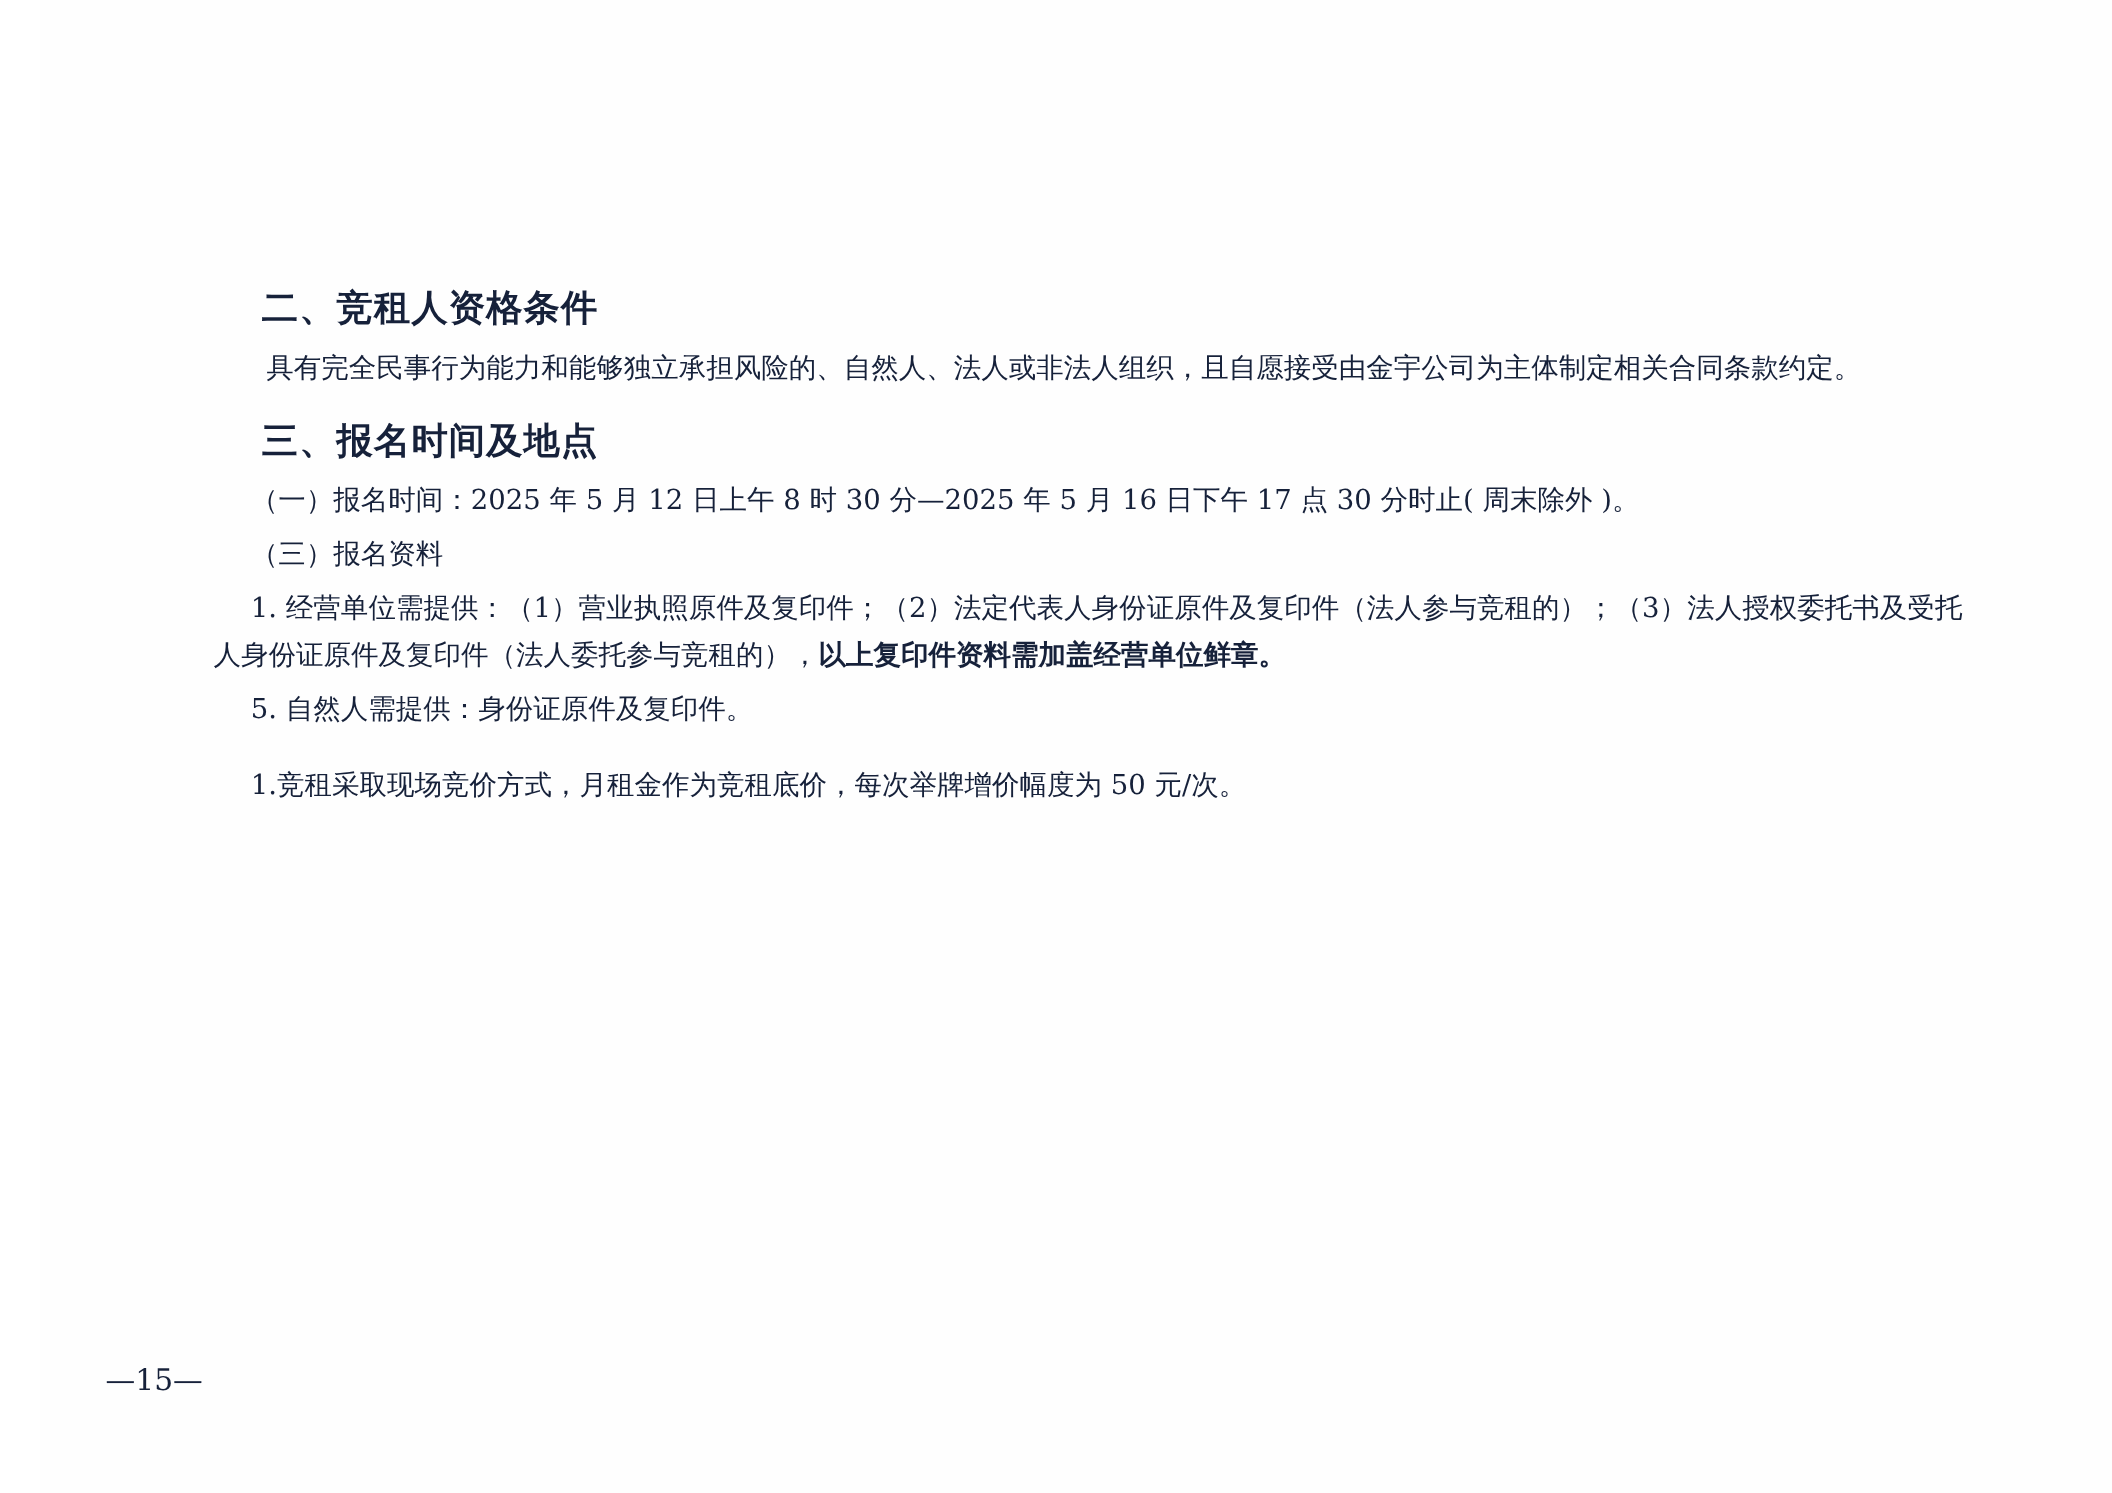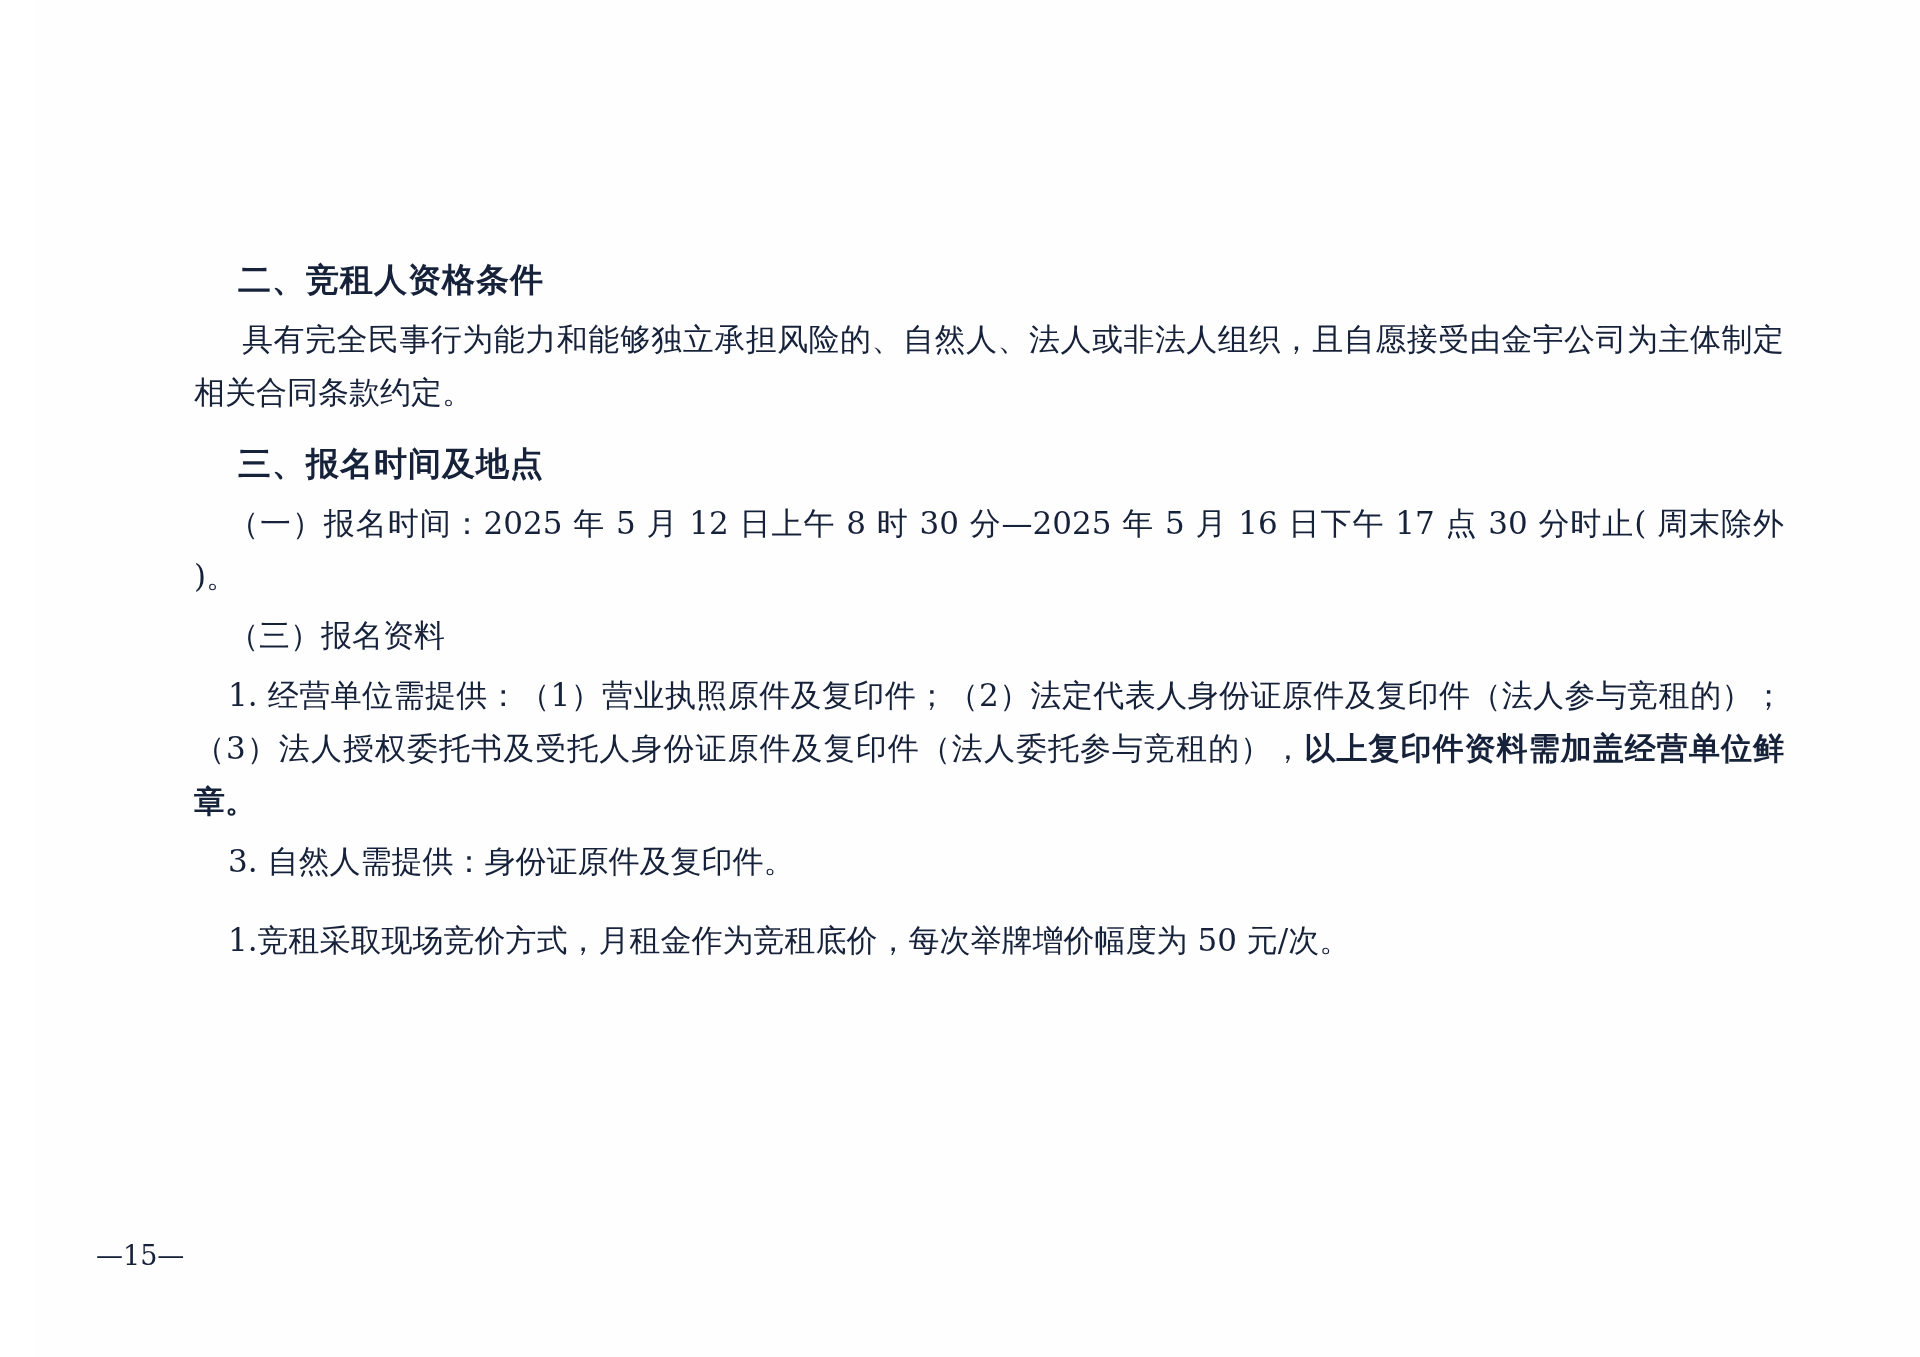--- a/index.html
+++ b/index.html
@@ -33,21 +33,21 @@
   .heading {
     font-size: 33px;
     font-weight: bold;
     letter-spacing: 1px;
     margin: 0 0 8px 0;
     padding-left: 44px;
     color: #16213a;
     line-height: 1.5;
   }
   .para {
-    font-size: 31px;
+    font-size: 25px;
     line-height: 1.72;
     margin: 0 0 6px 0;
     text-align: justify;
     text-justify: inter-ideograph;
     color: #16213a;
   }
   .indent {
     text-indent: 48px;
   }
   .indent-sm {
@@ -81,21 +81,21 @@
 
     <h2 class="heading">二、竞租人资格条件</h2>
     <p class="para indent">具有完全民事行为能力和能够独立承担风险的、自然人、法人或非法人组织，且自愿接受由金宇公司为主体制定相关合同条款约定。</p>
 
     <div class="spacer-sm"></div>
 
     <h2 class="heading">三、报名时间及地点</h2>
     <p class="para indent-sm">（一）报名时间：2025 年 5 月 12 日上午 8 时 30 分—2025 年 5 月 16 日下午 17 点 30 分时止( 周末除外 )。</p>
     <p class="para indent-sm">（三）报名资料</p>
     <p class="para indent-sm"><span>1. 经营单位需提供：（1）营业执照原件及复印件；（2）法定代表人身份证原件及复印件（法人参与竞租的）；（3）法人授权委托书及受托人身份证原件及复印件（法人委托参与竞租的），</span><span class="bold">以上复印件资料需加盖经营单位鲜章。</span></p>
-    <p class="para indent-sm">3. 自然人需提供：身份证原件及复印件。</p>
+    <p class="para indent-sm">5. 自然人需提供：身份证原件及复印件。</p>
 
     <div class="spacer-md"></div>
 
     <p class="para indent-sm">1.竞租采取现场竞价方式，月租金作为竞租底价，每次举牌增价幅度为 50 元/次。</p>
 
   </div>
 
   <div class="footer">
     <span class="footer-inner">—15—</span>
   </div>

